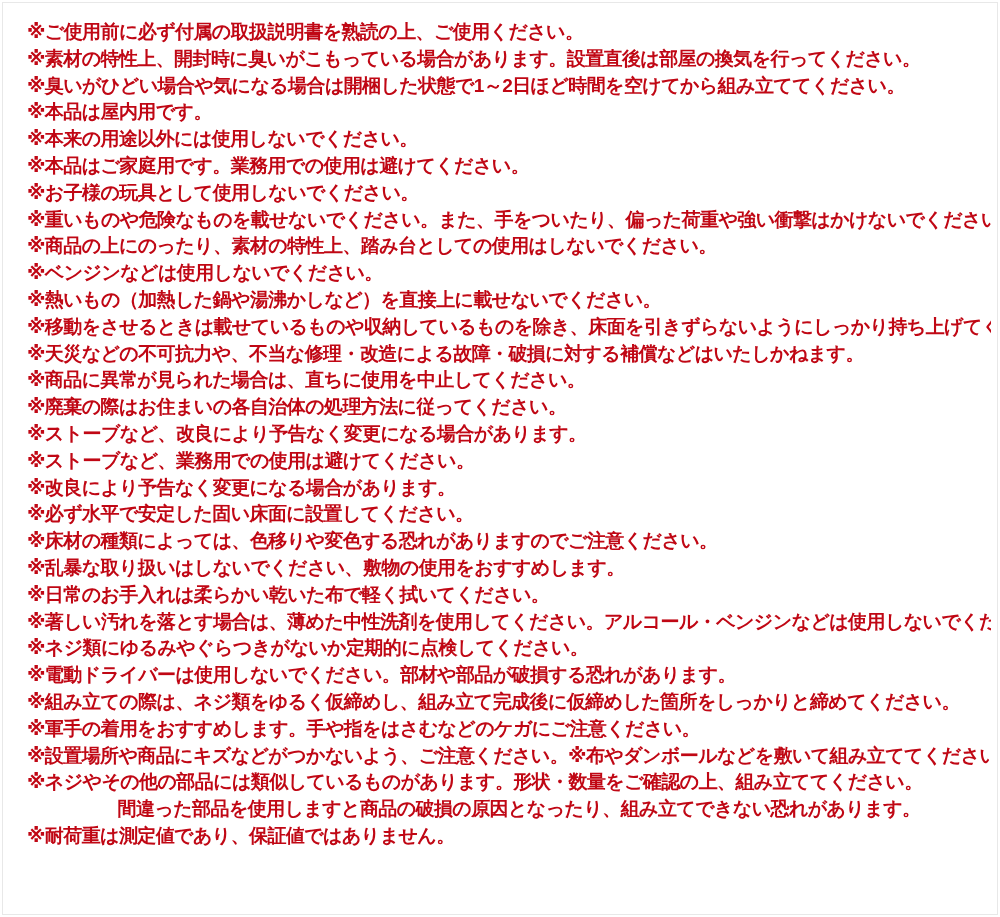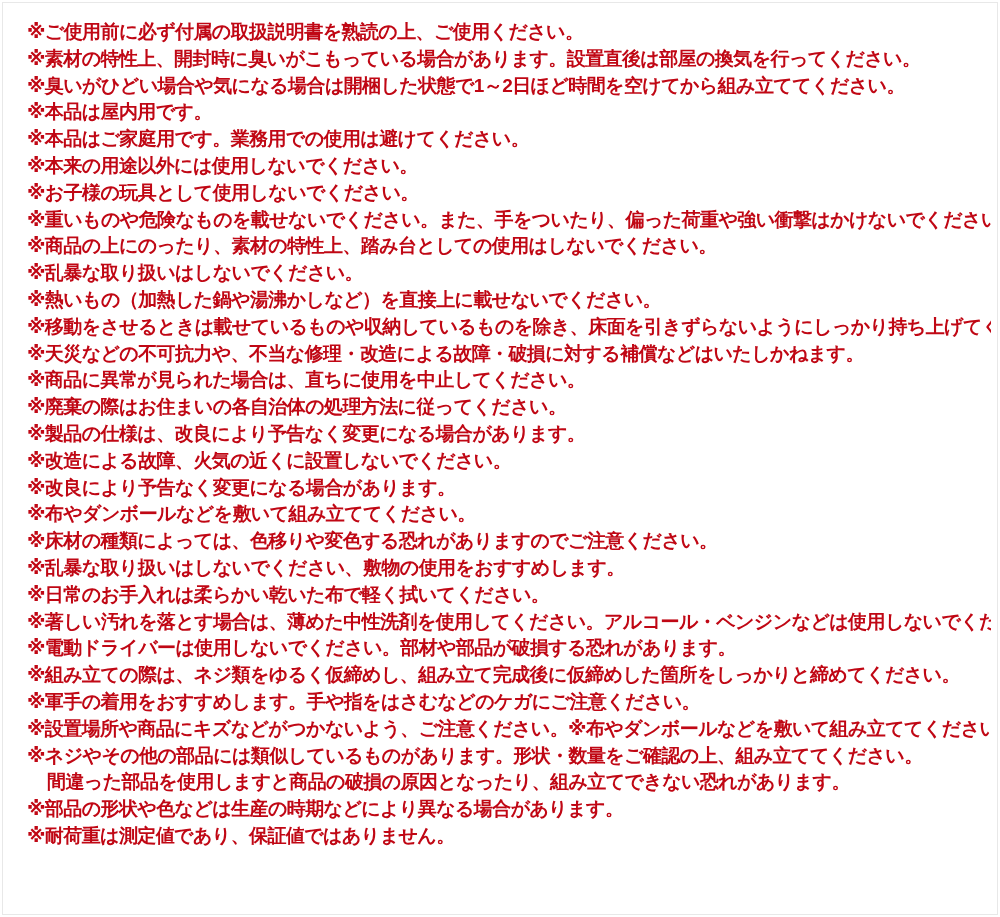--- a/index.html
+++ b/index.html
@@ -32,52 +32,53 @@
     letter-spacing: -0.6px;
     color: var(--text-color);
     white-space: nowrap;
   }
   .notice-line {
     height: 26.8px;
     overflow: hidden;
   }
   .notice-line.indent {
     padding-left: 20px;
+    text-align: center;
   }
 </style>
 </head>
 <body>
 
 <div class="sheet">
   <div class="notice-list" id="notice-list">
       <div class="notice-line">※ご使用前に必ず付属の取扱説明書を熟読の上、ご使用ください。</div>
       <div class="notice-line">※素材の特性上、開封時に臭いがこもっている場合があります。設置直後は部屋の換気を行ってください。</div>
       <div class="notice-line">※臭いがひどい場合や気になる場合は開梱した状態で1～2日ほど時間を空けてから組み立ててください。</div>
       <div class="notice-line">※本品は屋内用です。</div>
+      <div class="notice-line">※本来の用途以外には使用しないでください。</div>
       <div class="notice-line">※本品はご家庭用です。業務用での使用は避けてください。</div>
-      <div class="notice-line">※本来の用途以外には使用しないでください。</div>
       <div class="notice-line">※お子様の玩具として使用しないでください。</div>
       <div class="notice-line">※重いものや危険なものを載せないでください。また、手をついたり、偏った荷重や強い衝撃はかけないでください。</div>
       <div class="notice-line">※商品の上にのったり、素材の特性上、踏み台としての使用はしないでください。</div>
-      <div class="notice-line">※乱暴な取り扱いはしないでください。</div>
+      <div class="notice-line">※ベンジンなどは使用しないでください。</div>
       <div class="notice-line">※熱いもの（加熱した鍋や湯沸かしなど）を直接上に載せないでください。</div>
       <div class="notice-line">※移動をさせるときは載せているものや収納しているものを除き、床面を引きずらないようにしっかり持ち上げてください。</div>
       <div class="notice-line">※天災などの不可抗力や、不当な修理・改造による故障・破損に対する補償などはいたしかねます。</div>
       <div class="notice-line">※商品に異常が見られた場合は、直ちに使用を中止してください。</div>
       <div class="notice-line">※廃棄の際はお住まいの各自治体の処理方法に従ってください。</div>
-      <div class="notice-line">※製品の仕様は、改良により予告なく変更になる場合があります。</div>
-      <div class="notice-line">※改造による故障、火気の近くに設置しないでください。</div>
+      <div class="notice-line">※ストーブなど、改良により予告なく変更になる場合があります。</div>
+      <div class="notice-line">※ストーブなど、業務用での使用は避けてください。</div>
       <div class="notice-line">※改良により予告なく変更になる場合があります。</div>
-      <div class="notice-line">※布やダンボールなどを敷いて組み立ててください。</div>
+      <div class="notice-line">※必ず水平で安定した固い床面に設置してください。</div>
       <div class="notice-line">※床材の種類によっては、色移りや変色する恐れがありますのでご注意ください。</div>
       <div class="notice-line">※乱暴な取り扱いはしないでください、敷物の使用をおすすめします。</div>
       <div class="notice-line">※日常のお手入れは柔らかい乾いた布で軽く拭いてください。</div>
       <div class="notice-line">※著しい汚れを落とす場合は、薄めた中性洗剤を使用してください。アルコール・ベンジンなどは使用しないでください。</div>
+      <div class="notice-line">※ネジ類にゆるみやぐらつきがないか定期的に点検してください。</div>
       <div class="notice-line">※電動ドライバーは使用しないでください。部材や部品が破損する恐れがあります。</div>
       <div class="notice-line">※組み立ての際は、ネジ類をゆるく仮締めし、組み立て完成後に仮締めした箇所をしっかりと締めてください。</div>
       <div class="notice-line">※軍手の着用をおすすめします。手や指をはさむなどのケガにご注意ください。</div>
       <div class="notice-line">※設置場所や商品にキズなどがつかないよう、ご注意ください。※布やダンボールなどを敷いて組み立ててください。</div>
       <div class="notice-line">※ネジやその他の部品には類似しているものがあります。形状・数量をご確認の上、組み立ててください。</div>
       <div class="notice-line indent">間違った部品を使用しますと商品の破損の原因となったり、組み立てできない恐れがあります。</div>
-      <div class="notice-line">※部品の形状や色などは生産の時期などにより異なる場合があります。</div>
       <div class="notice-line">※耐荷重は測定値であり、保証値ではありません。</div>
     </div>
 </div>
 
 </body></html>

